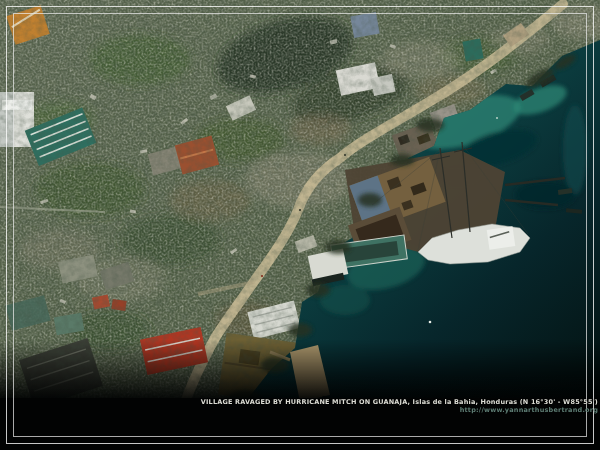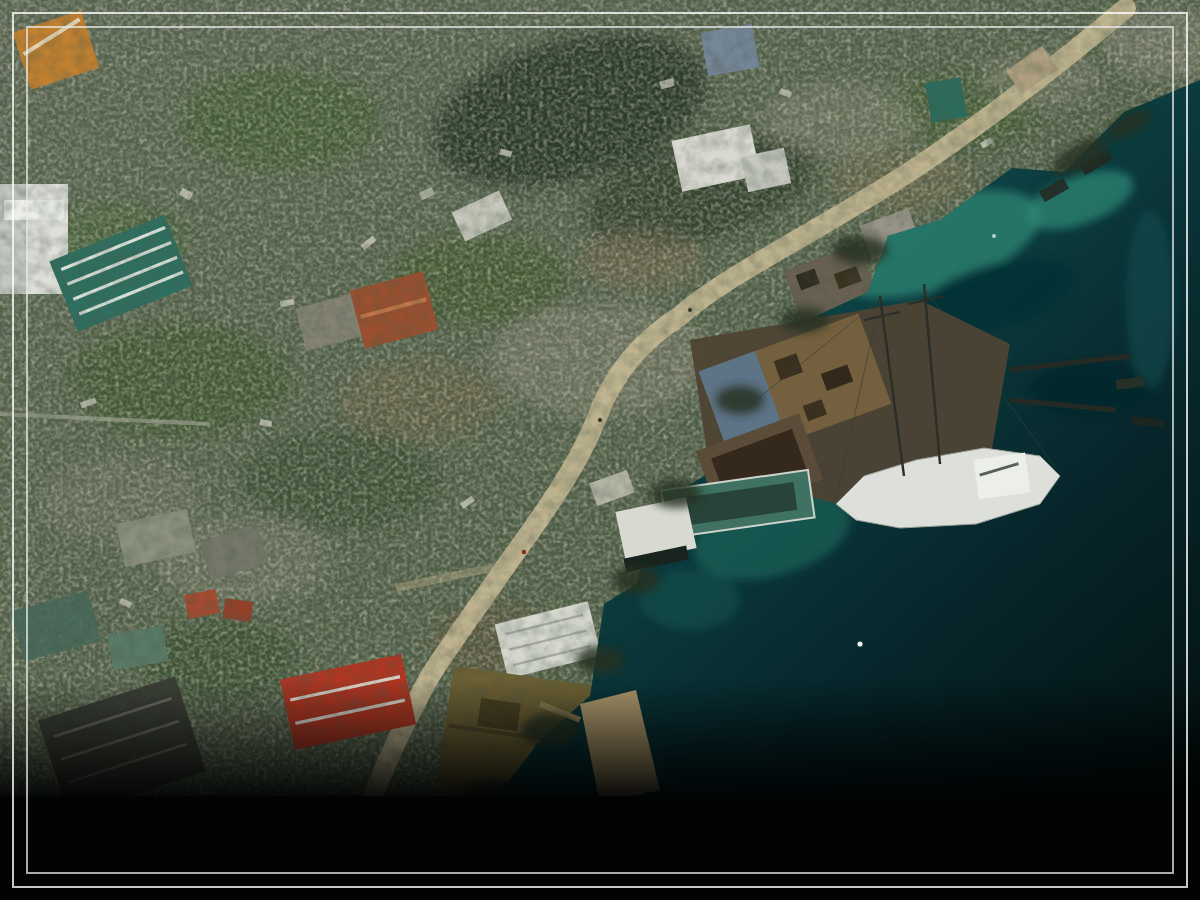--- a/index.html
+++ b/index.html
@@ -230,13 +230,17 @@
     <rect x="0" y="340" width="600" height="62" fill="url(#fadeBlack)"></rect>
     <rect x="0" y="398" width="600" height="52" fill="#020303"></rect>
 
     <circle cx="430" cy="322" r="1.3" fill="#e8eee8"></circle>
     <circle cx="497" cy="118" r="1" fill="#dfe8e0" opacity=".8"></circle>
   </svg>
 
   <div class="frame-outer"></div>
   <div class="frame-inner"></div>
 
+  <div class="caption">
+    <span class="title">VILLAGE RAVAGED BY HURRICANE MITCH ON GUANAJA, Islas de la Bahia, Honduras (N 16°30' - W85°55')</span>
+    <span class="url">http://www.yannarthusbertrand.org</span>
+  </div>
 </div>
 
 </body></html>

